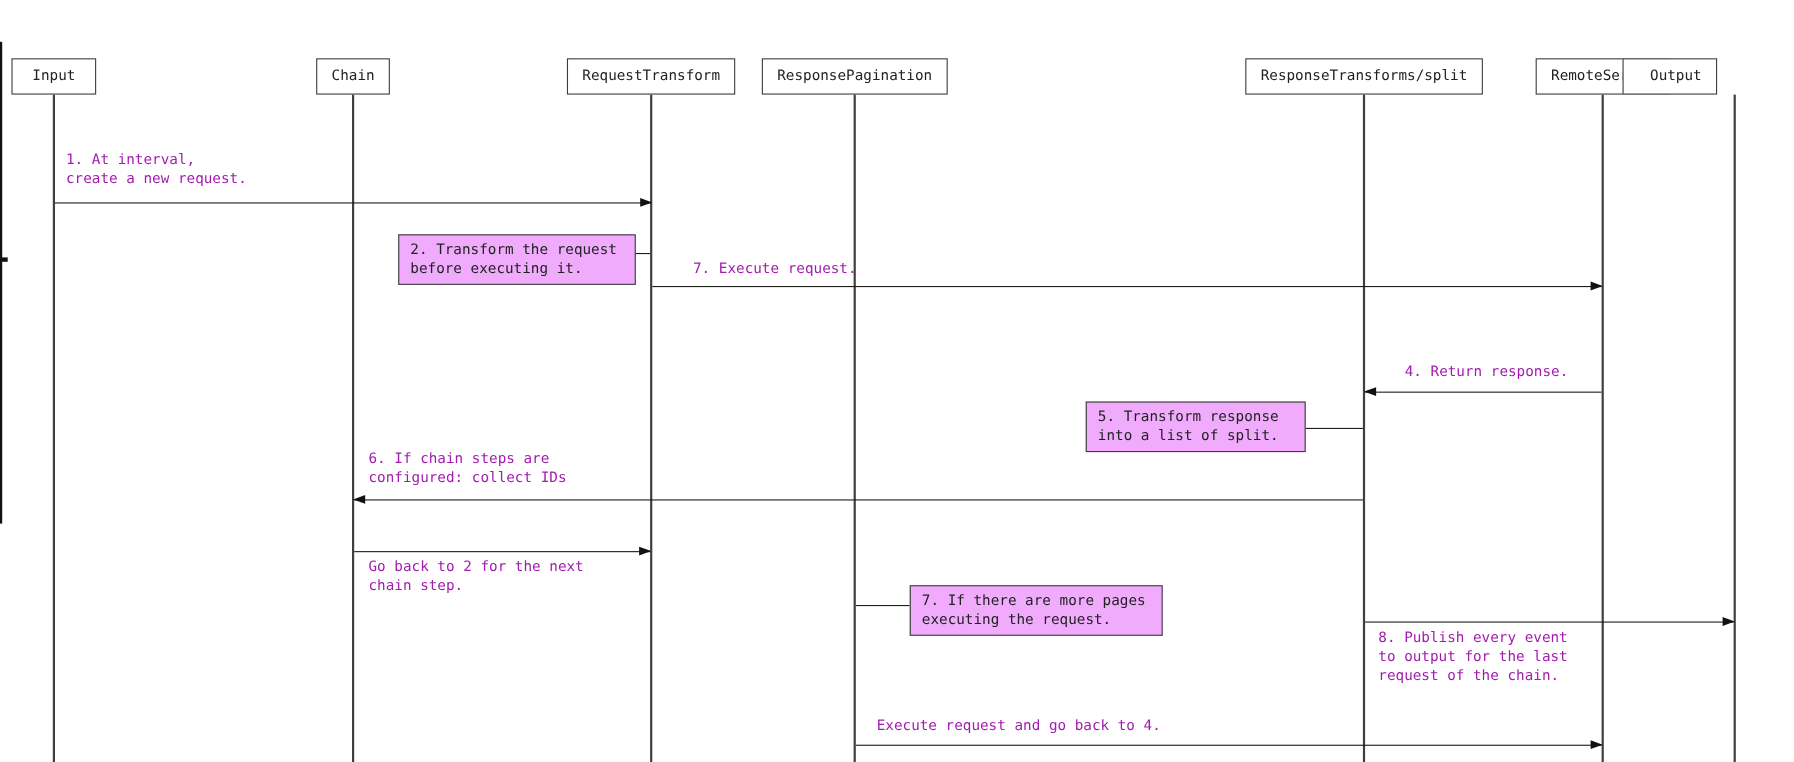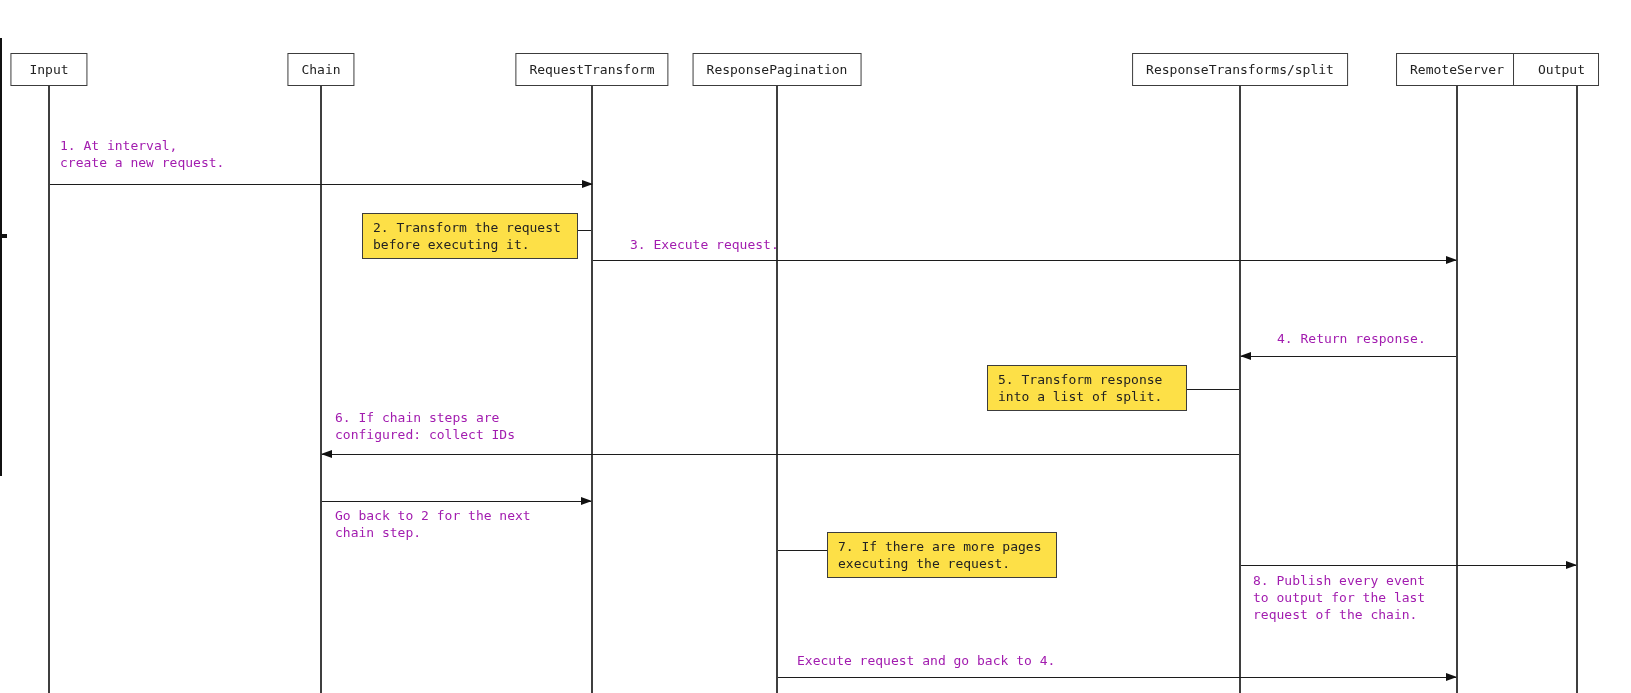--- a/index.html
+++ b/index.html
@@ -10,21 +10,21 @@
   
   .actor{position:absolute;top:15px;transform:translateX(-50%);
          border:1px solid #3c3c3c;background:#fff;height:31px;line-height:31px;
          padding:0 13px;font-size:13px;white-space:nowrap;text-align:center;}
   .ax-input{left:49px;padding:0 18px;}
   .ax-chain{left:321px;}
   .ax-reqtr{left:592px;}
   .ax-respg{left:777px;}
   .ax-resptr{left:1240px;}
   .ax-remote{left:1457px;}
-  .ax-output{left:1556px;padding-left:24px;}
+  .ax-output{left:1518px;padding-left:24px;}
 
   
   .lifeline{position:absolute;top:48px;height:630px;width:2px;background:#3f3f3f;}
   .ll-input{left:48px;}
   .ll-chain{left:320px;}
   .ll-reqtr{left:591px;}
   .ll-respg{left:776px;}
   .ll-resptr{left:1239px;}
   .ll-remote{left:1456px;}
   .ll-output{left:1576px;}
@@ -43,21 +43,21 @@
   .m8{left:1241px;top:527px;width:335px;}
   .m10{left:778px;top:639px;width:678px;}
 
   
   .conn{position:absolute;height:0;border-top:1px solid #1c1c1c;}
   .c2{left:577px;top:192px;width:14px;}
   .c5{left:1186px;top:351px;width:53px;}
   .c7{left:778px;top:512px;width:49px;}
 
   
-  .note{position:absolute;border:1px solid #3c3c3c;background:#fde047;
+  .note{position:absolute;border:1px solid #3c3c3c;background:#f0abfc;
         padding:5px 10px;font-size:13px;line-height:17px;white-space:nowrap;}
   .n2{left:362px;top:175px;width:194px;height:34px;}
   .n5{left:987px;top:327px;width:178px;height:34px;}
   .n7{left:827px;top:494px;width:208px;height:34px;}
 
   
   .lbl{position:absolute;font-size:13px;line-height:17px;white-space:nowrap;color:#a21caf;}
   .t1{left:60px;top:99px;}
   .t3{left:630px;top:198px;}
   .t4{left:1277px;top:292px;}
@@ -100,21 +100,21 @@
     <div>create a new request.</div>
   </div>
   <div class="msg head-r m1"></div>
 
   <div class="conn c2"></div>
   <div class="note n2">
     <div>2. Transform the request</div>
     <div>before executing it.</div>
   </div>
 
-  <div class="lbl t3">3. Execute request.</div>
+  <div class="lbl t3">7. Execute request.</div>
   <div class="msg head-r m3"></div>
 
   <div class="lbl t4">4. Return response.</div>
   <div class="msg head-l m4"></div>
 
   <div class="conn c5"></div>
   <div class="note n5">
     <div>5. Transform response</div>
     <div>into a list of split.</div>
   </div>

